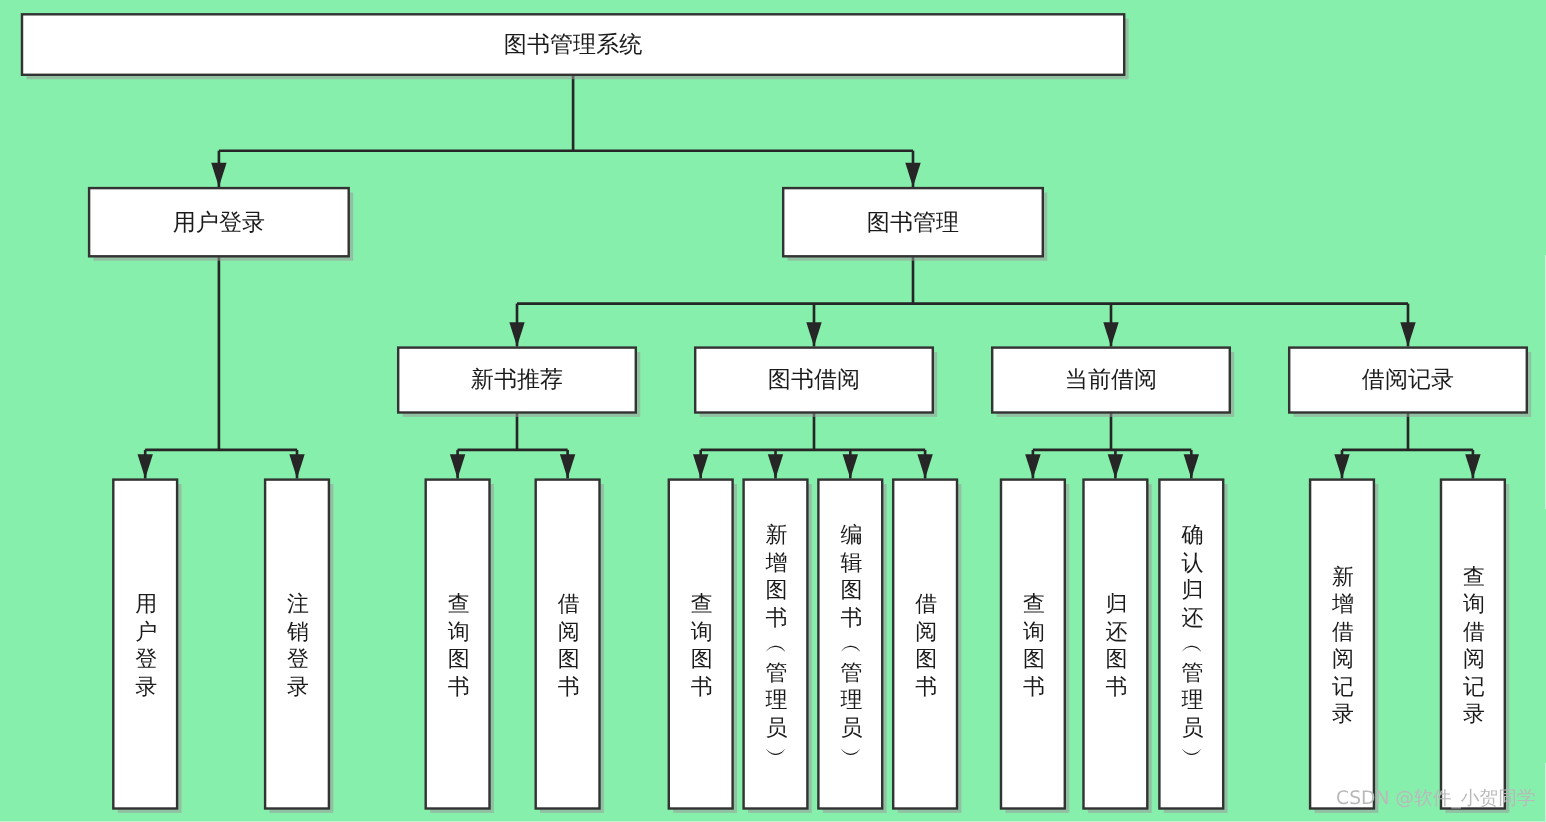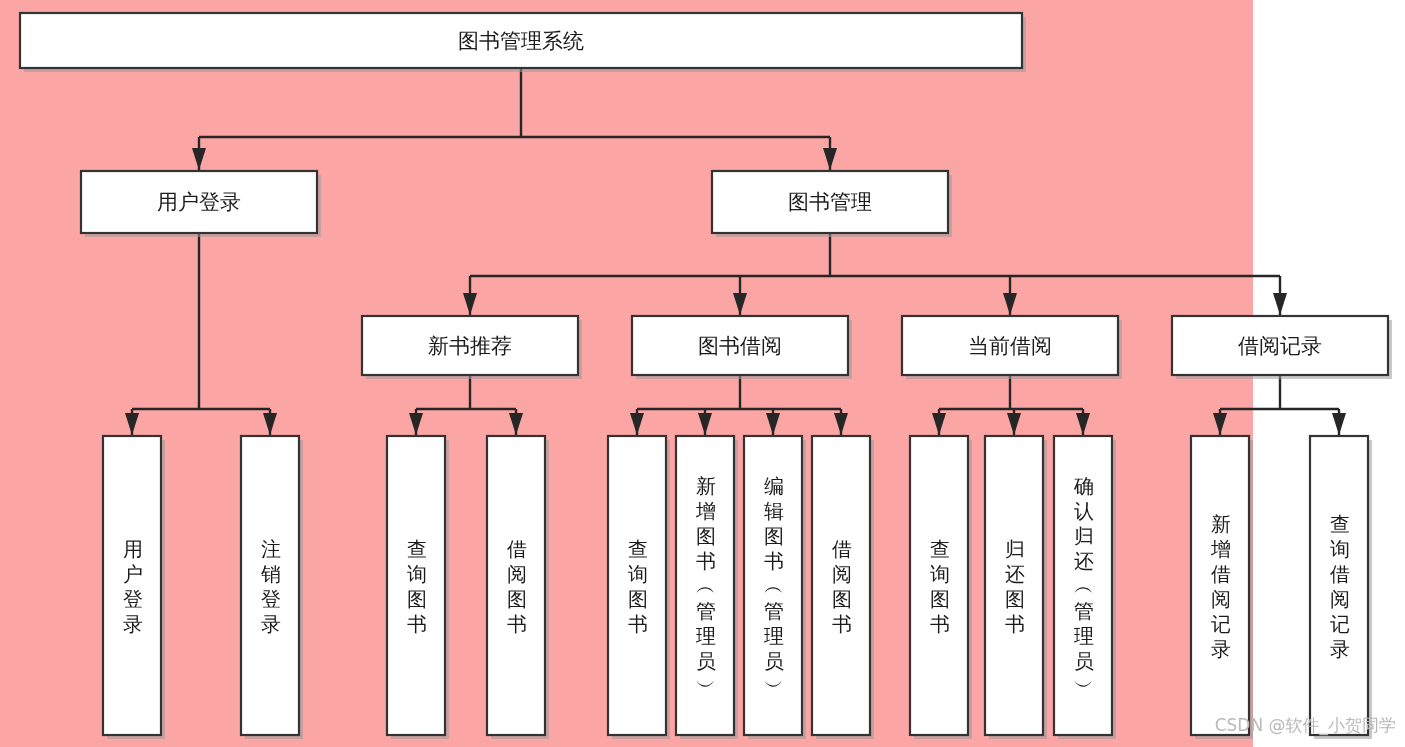--- a/index.html
+++ b/index.html
@@ -9,23 +9,23 @@
     background: #ffffff;
   }
   body {
     width: 1405px;
     height: 747px;
     font-family: "DejaVu Sans", "Liberation Sans", sans-serif;
     overflow: hidden;
   }
   #diagram-root {
     position: relative;
-    width: 1253px;
+    width: 1405px;
     height: 747px;
-    background: #fca5a5;
+    background: #86efac;
   }
   svg.diagram-canvas {
     position: absolute;
     left: 0;
     top: 0;
     width: 1405px;
     height: 747px;
     display: block;
   }
   .node-box {

